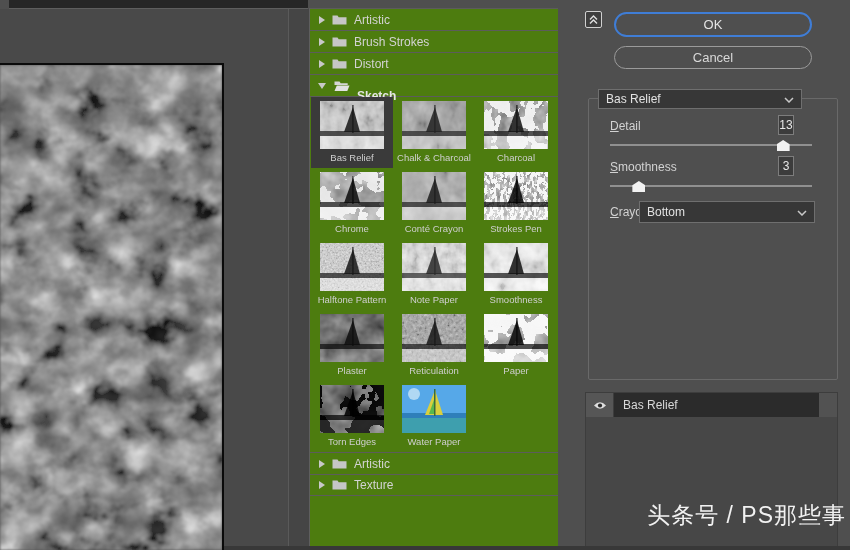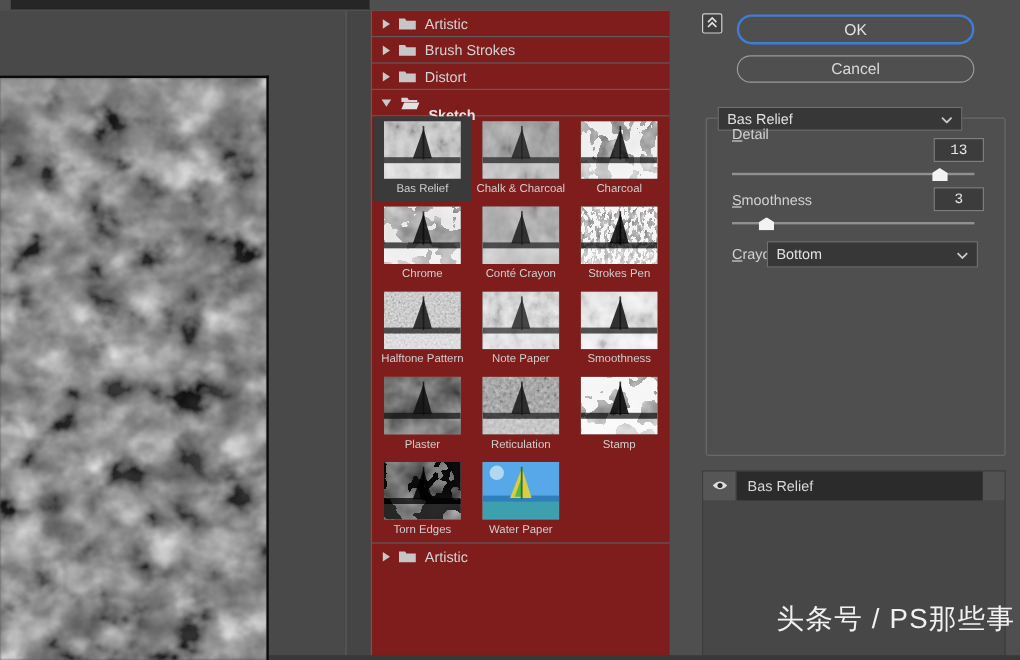--- a/index.html
+++ b/index.html
@@ -11,21 +11,21 @@
 
   
   .preview-pane{position:absolute;left:0;top:9px;width:288px;height:541px;background:#494949;}
   .preview-image{position:absolute;left:0;top:63px;width:224px;height:487px;box-sizing:border-box;
                  border-top:2px solid #0a0a0a;border-right:2px solid #0a0a0a;background:#555;z-index:2;}
   .preview-image svg{display:block;width:222px;height:485px;}
   .divider-line{position:absolute;left:288px;top:9px;width:1px;height:541px;background:#5a5a5a;}
   .divider-strip{position:absolute;left:289px;top:9px;width:20px;height:541px;background:#454545;}
 
   
-  .filter-list{position:absolute;left:309px;top:8px;width:249px;height:542px;background:#7f1d1d;
+  .filter-list{position:absolute;left:309px;top:8px;width:249px;height:542px;background:#4d7c0f;
                border-left:1px solid #5e5e5e;box-sizing:border-box;}
   .cat-row{display:flex;align-items:center;height:22px;border-top:1px solid #5c5c5c;
            padding-left:7px;gap:7px;box-sizing:border-box;cursor:default;}
   .cat-label{font-size:12px;color:#d3d3d3;}
   .cat-row.expanded .cat-label{font-weight:bold;color:#e6e6e6;margin-top:21px;}
   .cat-row.last{border-bottom:1px solid #5c5c5c;}
   .tri{width:0;height:0;flex:0 0 auto;}
   .tri-right{border-left:6px solid #c9c9c9;border-top:4px solid transparent;border-bottom:4px solid transparent;margin-left:2px;}
   .tri-down{border-top:6px solid #c9c9c9;border-left:4px solid transparent;border-right:4px solid transparent;margin-left:1px;margin-right:1px;}
   .folder{display:flex;align-items:center;flex:0 0 auto;}
@@ -50,26 +50,26 @@
   .settings-box{position:absolute;left:588px;top:98px;width:250px;height:282px;
                 border:1px solid #696969;border-radius:2px;box-sizing:border-box;}
   .dd{position:absolute;background:#373737;border:1px solid #6f6f6f;box-sizing:border-box;
       display:flex;align-items:center;justify-content:space-between;color:#e2e2e2;
       font-size:12px;padding:0 7px;cursor:default;}
   .dd-filter{left:598px;top:89px;width:204px;height:20px;}
   .dd-light{left:639px;top:201px;width:176px;height:22px;}
 
   .param-label{position:absolute;color:#d2d2d2;font-size:12px;}
   .param-label::first-letter{text-decoration:underline;}
-  #lbl-detail{left:610px;top:105px;}
+  #lbl-detail{left:610px;top:119px;}
   #lbl-smooth{left:610px;top:160px;}
   #lbl-light{left:610px;top:205px;}
 
-  .val-box{position:absolute;width:42px;height:20px;background:#3c3c3c;border:1px solid #7d7d7d;
-           color:#e6e6e6;font-size:12px;display:flex;align-items:center;justify-content:center;box-sizing:border-box;font-family:Liberation Mono, monospace;}
+  .val-box{position:absolute;width:16px;height:20px;background:#3c3c3c;border:1px solid #7d7d7d;
+           color:#e6e6e6;font-size:12px;display:flex;align-items:center;justify-content:center;box-sizing:border-box;}
   #val-detail{left:778px;top:115px;}
   #val-smooth{left:778px;top:156px;}
 
   .slider{position:absolute;width:202px;height:12px;}
   #slider-detail{left:610px;top:139px;}
   #slider-smooth{left:610px;top:180px;}
   .slider-track{position:absolute;left:0;top:5px;width:100%;height:2px;background:#909090;}
   .slider-thumb{position:absolute;top:1px;width:13px;height:11px;background:#f2f2f2;
                 clip-path:polygon(50% 0,100% 38%,100% 100%,0 100%,0 38%);}
 
@@ -436,21 +436,21 @@
                 </filter>
               </defs>
               <rect width="64" height="48" fill="#f4f4f4"></rect>
               <rect width="64" height="48" filter="url(#f-stamp)" opacity="0.55"></rect>
               <path d="M33,6 L24,31 L40,31 Z" fill="#050505" opacity="0.85"></path>
               <rect x="32.2" y="4" width="1.4" height="28" fill="#050505" opacity="0.8"></rect>
               <rect y="30" width="64" height="5" fill="#050505" opacity="0.7"></rect>
               <rect y="35" width="64" height="13" fill="#ffffff" opacity="0.35"></rect>
             </svg>
           </div>
-          <div class="thumb-label">Stamp</div>
+          <div class="thumb-label">Paper</div>
         </div>
         <div class="thumb-cell">
           <div class="thumb-img">
             <svg viewBox="0 0 64 48">
               <defs>
                 <filter id="f-torn-edges" x="0" y="0" width="100%" height="100%">
                   <feTurbulence type="fractalNoise" baseFrequency="0.04 0.045" numOctaves="3" seed="16"></feTurbulence>
                   <feColorMatrix type="saturate" values="0"></feColorMatrix>
                   <feComponentTransfer>
                     <feFuncR type="discrete" tableValues="0 0 1 1"></feFuncR>
@@ -488,20 +488,29 @@
     <div class="cat-row">
       <span class="tri tri-right"></span>
       <span class="folder">
         <svg width="15" height="12" viewBox="0 0 15 12">
             <path d="M0.5,1.5 h5 l1.2,1.8 h7.8 v7.2 h-14 z" fill="#c6c6c6"></path>
           </svg>
       </span>
       <span class="cat-label">Artistic</span>
     </div>
 
+    <div class="cat-row last">
+      <span class="tri tri-right"></span>
+      <span class="folder">
+        <svg width="15" height="12" viewBox="0 0 15 12">
+            <path d="M0.5,1.5 h5 l1.2,1.8 h7.8 v7.2 h-14 z" fill="#c6c6c6"></path>
+          </svg>
+      </span>
+      <span class="cat-label">Texture</span>
+    </div>
 
   </div>
 
   <div class="collapse-btn">
     <span>
       <svg width="9" height="10" viewBox="0 0 9 10">
         <path d="M1,4.5 L4.5,1 L8,4.5" fill="none" stroke="#e0e0e0" stroke-width="1.4"></path>
         <path d="M1,8.5 L4.5,5 L8,8.5" fill="none" stroke="#e0e0e0" stroke-width="1.4"></path>
       </svg>
     </span>

